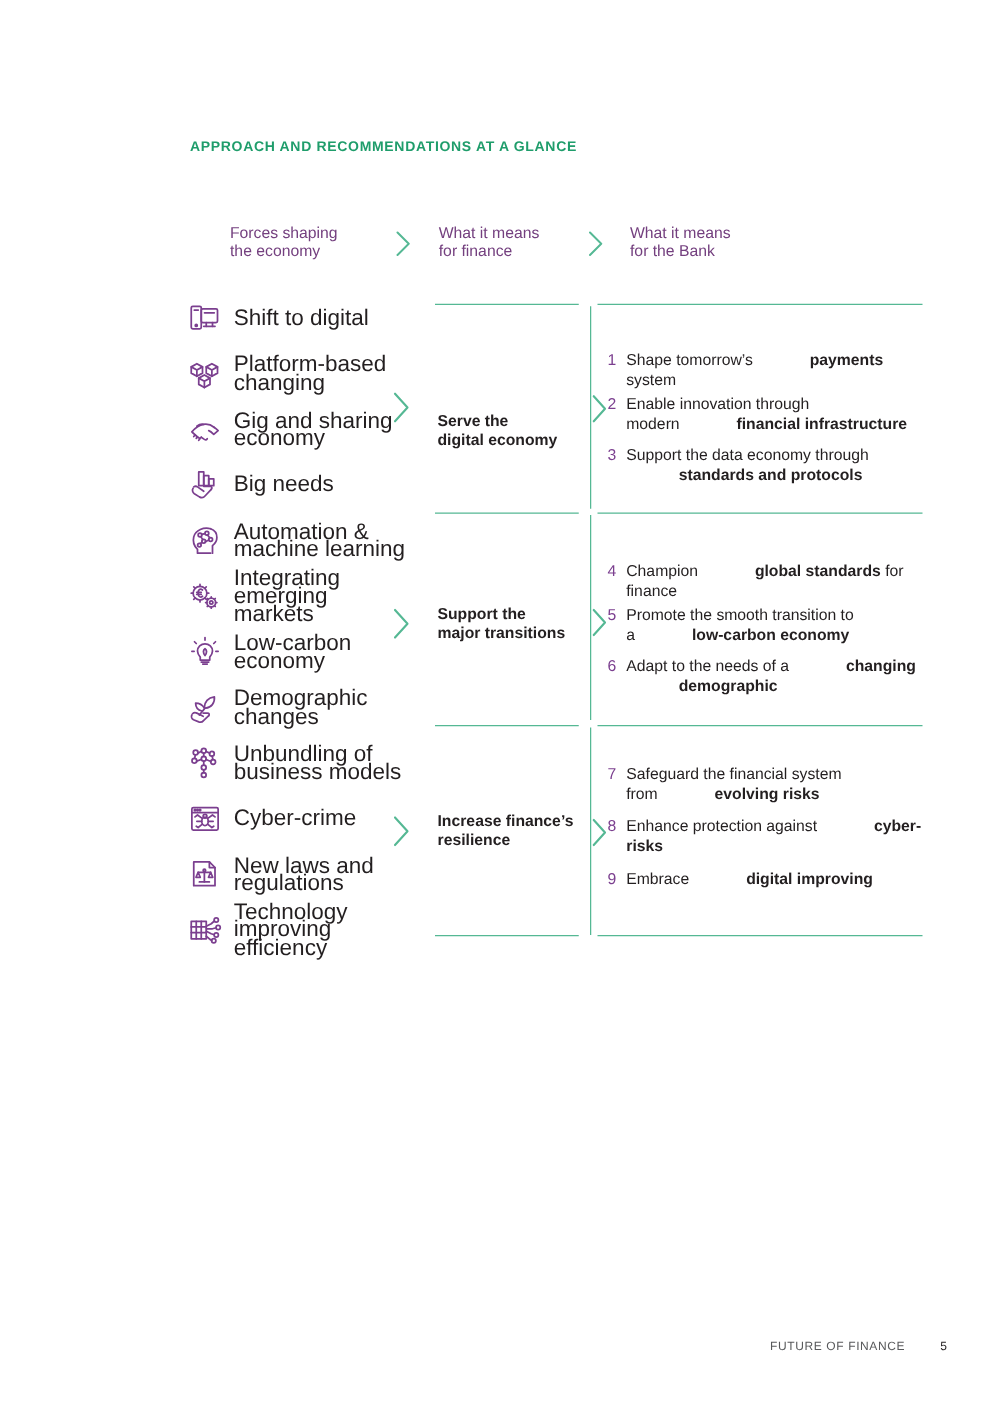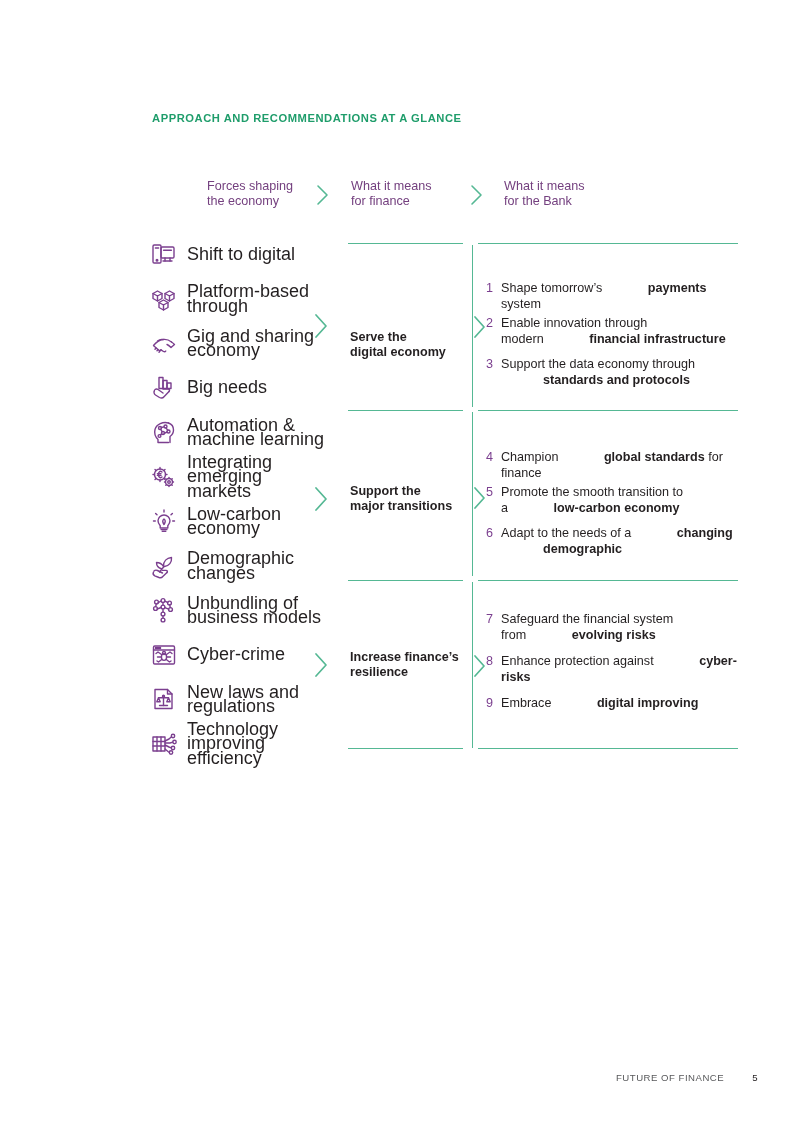--- a/index.html
+++ b/index.html
@@ -35,21 +35,21 @@
   }
 
   
   .col-head {
     position: absolute;
     font-size: 12.6px;
     line-height: 15.4px;
     color: #74407f;
     white-space: pre-line;
   }
-  #head-forces  { left: 184px; top: 179px; margin-left: 23px; }
+  #head-forces  { left: 184px; top: 179px; }
   #head-finance { left: 351px; top: 179px; }
   #head-bank    { left: 504px; top: 179px; }
 
   .head-chev {
     position: absolute;
     width: 18px;
     height: 26px;
   }
   #head-chev-1 { left: 314px; top: 182px; }
   #head-chev-2 { left: 468px; top: 182px; }
@@ -257,21 +257,21 @@
         <svg viewBox="0 0 28 28" fill="none" stroke="#7b3f8f" stroke-width="1.4" stroke-linecap="round" stroke-linejoin="round">
           <path d="M3 8.5 L7.5 6 L12 8.5 L12 13.5 L7.5 16 L3 13.5 Z"></path>
           <path d="M3 8.5 L7.5 11 L12 8.5 M7.5 11 L7.5 16"></path>
           <path d="M15 8.5 L19.5 6 L24 8.5 L24 13.5 L19.5 16 L15 13.5 Z"></path>
           <path d="M15 8.5 L19.5 11 L24 8.5 M19.5 11 L19.5 16"></path>
           <path d="M9 17.5 L13.5 15 L18 17.5 L18 22.5 L13.5 25 L9 22.5 Z"></path>
           <path d="M9 17.5 L13.5 20 L18 17.5 M13.5 20 L13.5 25"></path>
         </svg>
       </span>
       <span class="force-label">Platform-based
-through</span>
+changing</span>
     </div>
 
     <div class="force-row">
       <span class="force-icon">
         <svg viewBox="0 0 28 28" fill="none" stroke="#7b3f8f" stroke-width="1.4" stroke-linecap="round" stroke-linejoin="round">
           <path d="M3.5 16.5 C6 13.5 9.5 11 13 10.5 C16 10 19 11 21.5 13"></path>
           <path d="M21.5 13 C23 14 24.5 15.5 24.5 15.5 L21 18.5 C21 18.5 18.5 16 17 15.5"></path>
           <path d="M13 10.5 C11 10 9 10.8 7.5 12"></path>
           <path d="M4 17 L8.5 21 C9.3 21.7 10.3 21.6 11 20.8"></path>
           <path d="M11 20.8 L13.5 22.5 C14.3 23 15.3 22.8 15.8 22"></path>

